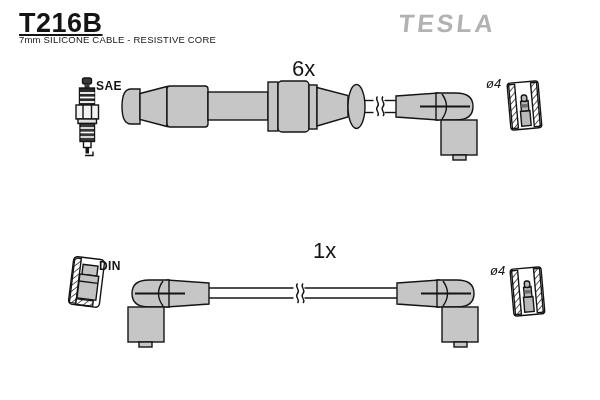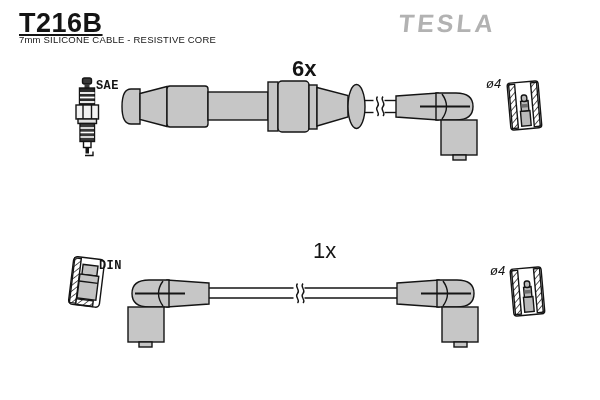--- a/index.html
+++ b/index.html
@@ -6,23 +6,23 @@
   .canvas{
     position:relative;width:600px;height:400px;background:#ffffff;overflow:hidden;
     font-family:"Liberation Sans", sans-serif;color:#141414;
   }
   .abs{position:absolute;white-space:nowrap;}
   .part-number{left:19px;top:8px;font-size:27px;font-weight:bold;letter-spacing:.5px;text-decoration:underline;}
   .subtitle{left:19px;top:34px;font-size:9.5px;letter-spacing:.2px;}
   .brand{left:399px;top:9px;font-size:25px;font-weight:900;color:#b2b2b2;
          letter-spacing:3px;transform:skewX(-6deg);}
   .qty{font-size:22px;}
-  .qty-top{left:292px;top:56px;font-weight:bold;}
+  .qty-top{left:292px;top:56px;}
   .qty-bottom{left:294px;top:238px;margin-left:19px;}
-  .std-label{font-size:12px;font-weight:bold;letter-spacing:.4px;font-family:Liberation Mono, monospace;}
+  .std-label{font-size:12px;font-weight:bold;letter-spacing:.4px;}
   .sae{left:96px;top:79px;}
   .din{left:99px;top:259px;}
   .dia-label{font-size:13px;font-weight:normal;font-style:italic;}
   .dia-top{left:486px;top:76px;}
   .dia-bottom{left:490px;top:263px;}
   svg{position:absolute;left:0;top:0;}
 </style>
 </head>
 <body>
 

